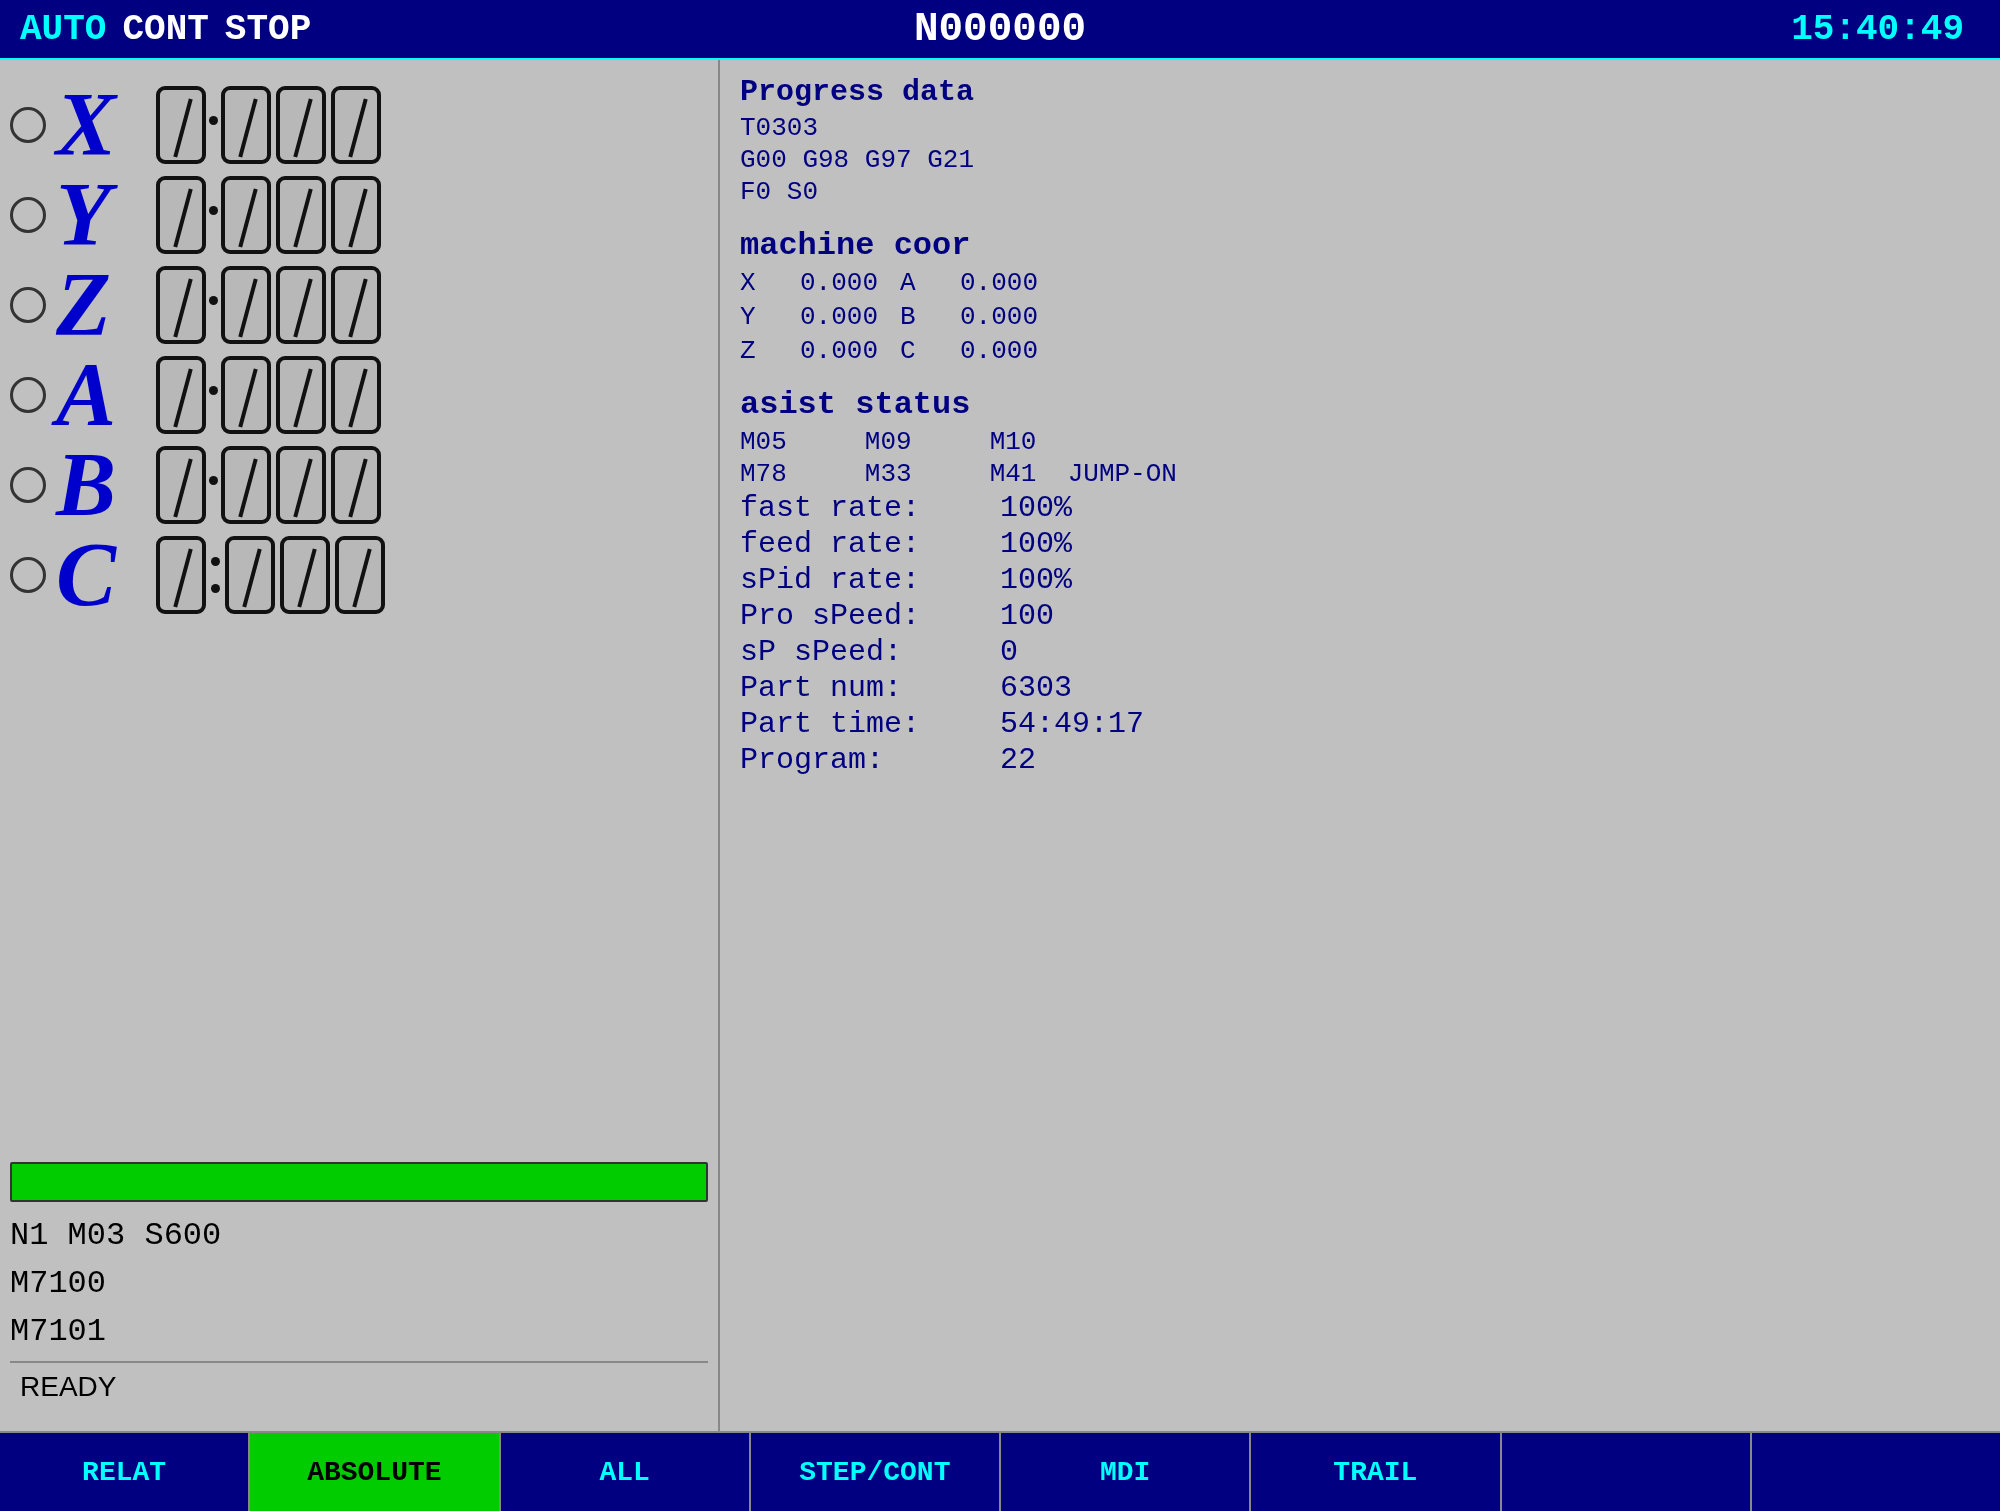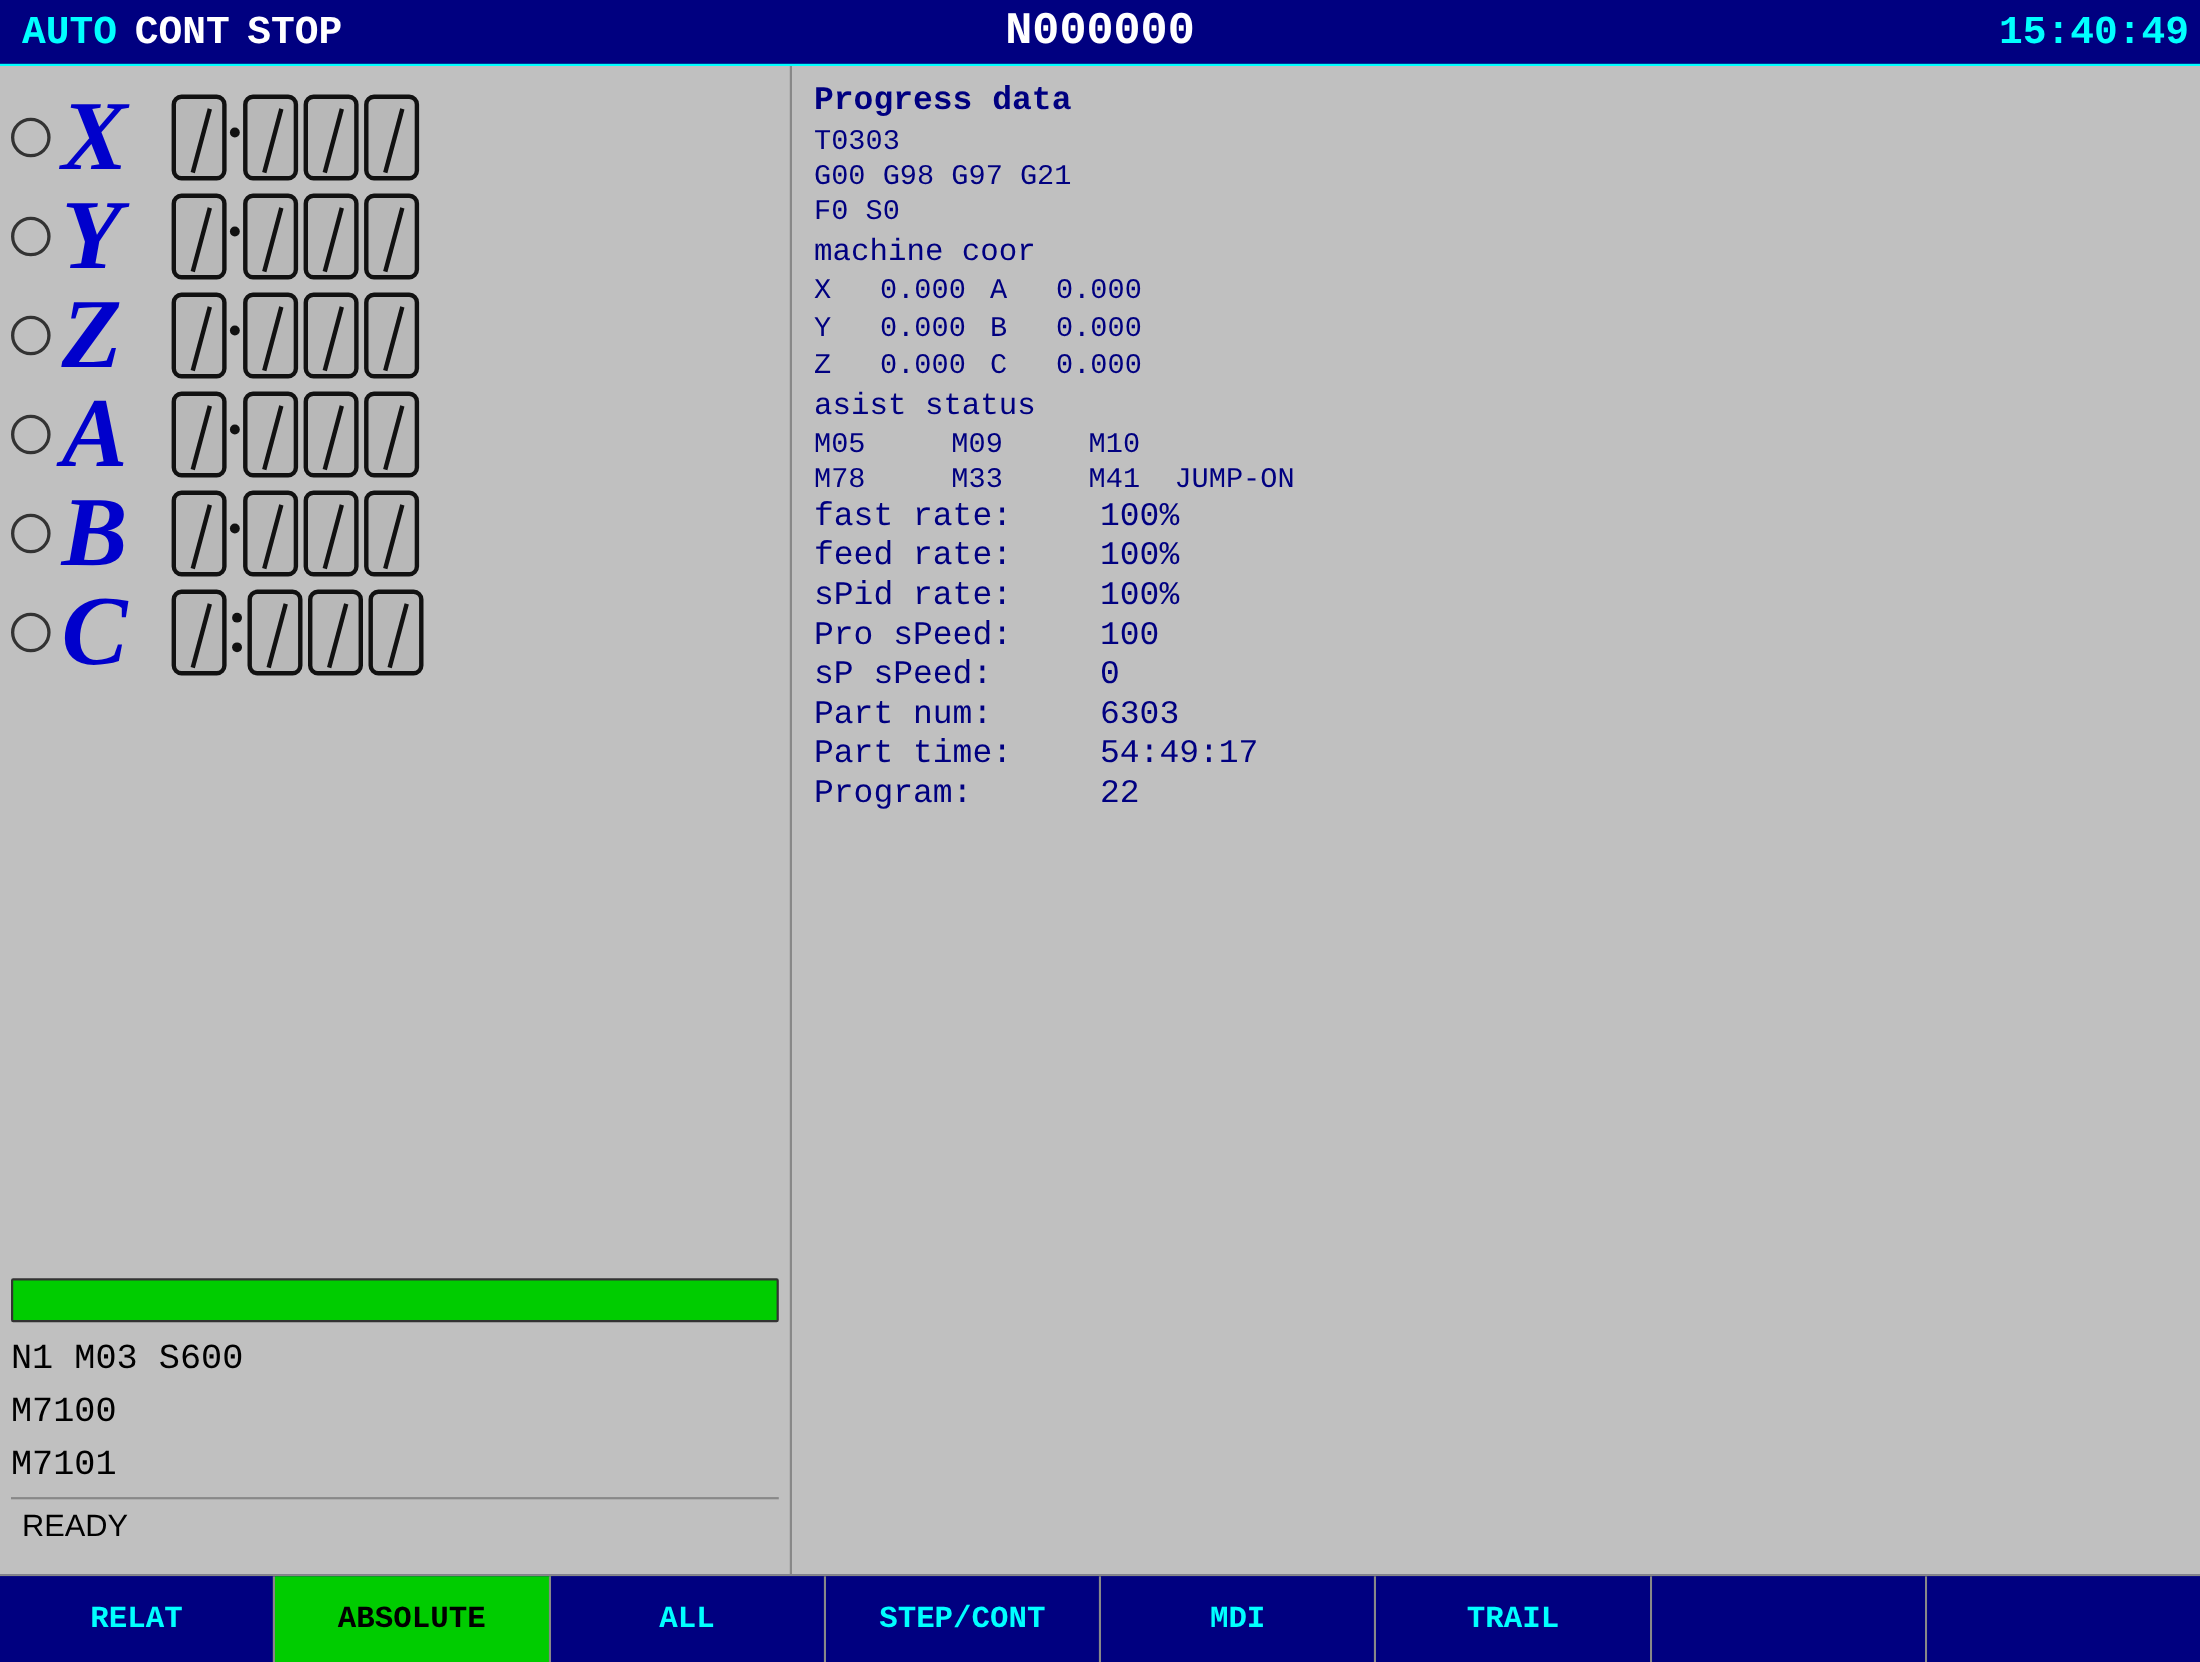--- a/index.html
+++ b/index.html
@@ -47,21 +47,21 @@
     #header-center {
       position: absolute;
       left: 50%;
       transform: translateX(-50%);
       color: #ffffff;
       font-size: 41px;
       font-weight: bold;
     }
     #header-right {
       position: absolute;
-      right: 10px;
+      right: 36px;
       color: #00ffff;
       font-size: 36px;
       font-weight: bold;
     }
 
     
     #main {
       display: flex;
       width: 100%;
       height: calc(100% - 60px - 80px);
@@ -158,23 +158,23 @@
       color: #000080;
       margin-bottom: 4px;
     }
 
     .rp-line {
       margin-bottom: 2px;
       font-size: 26px;
     }
 
     .rp-section-title {
-      font-size: 28px;
-      font-weight: normal;
-      margin-top: 7px;
+      font-size: 32px;
+      font-weight: bold;
+      margin-top: 20px;
       margin-bottom: 4px;
     }
 
     .rp-coords {
       display: grid;
       grid-template-columns: 60px 100px 60px 100px;
       gap: 4px 0;
       font-size: 26px;
       margin-bottom: 4px;
     }

